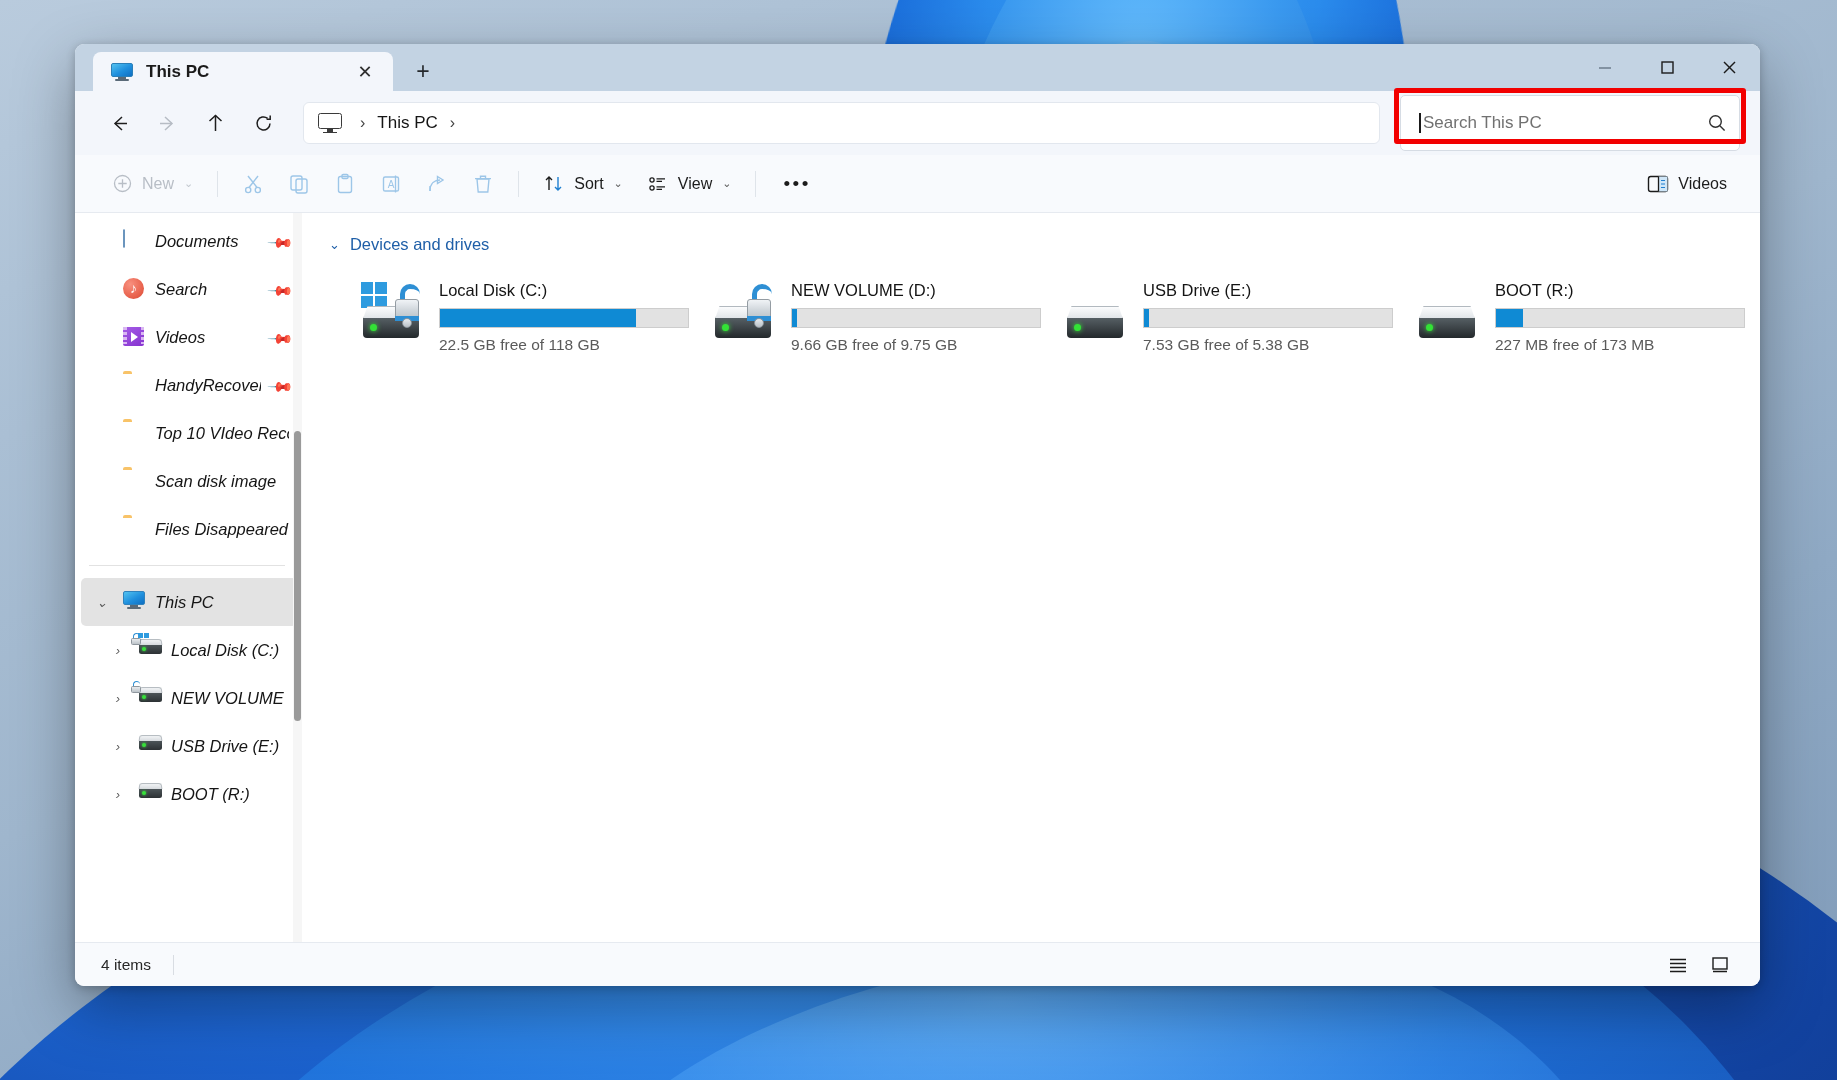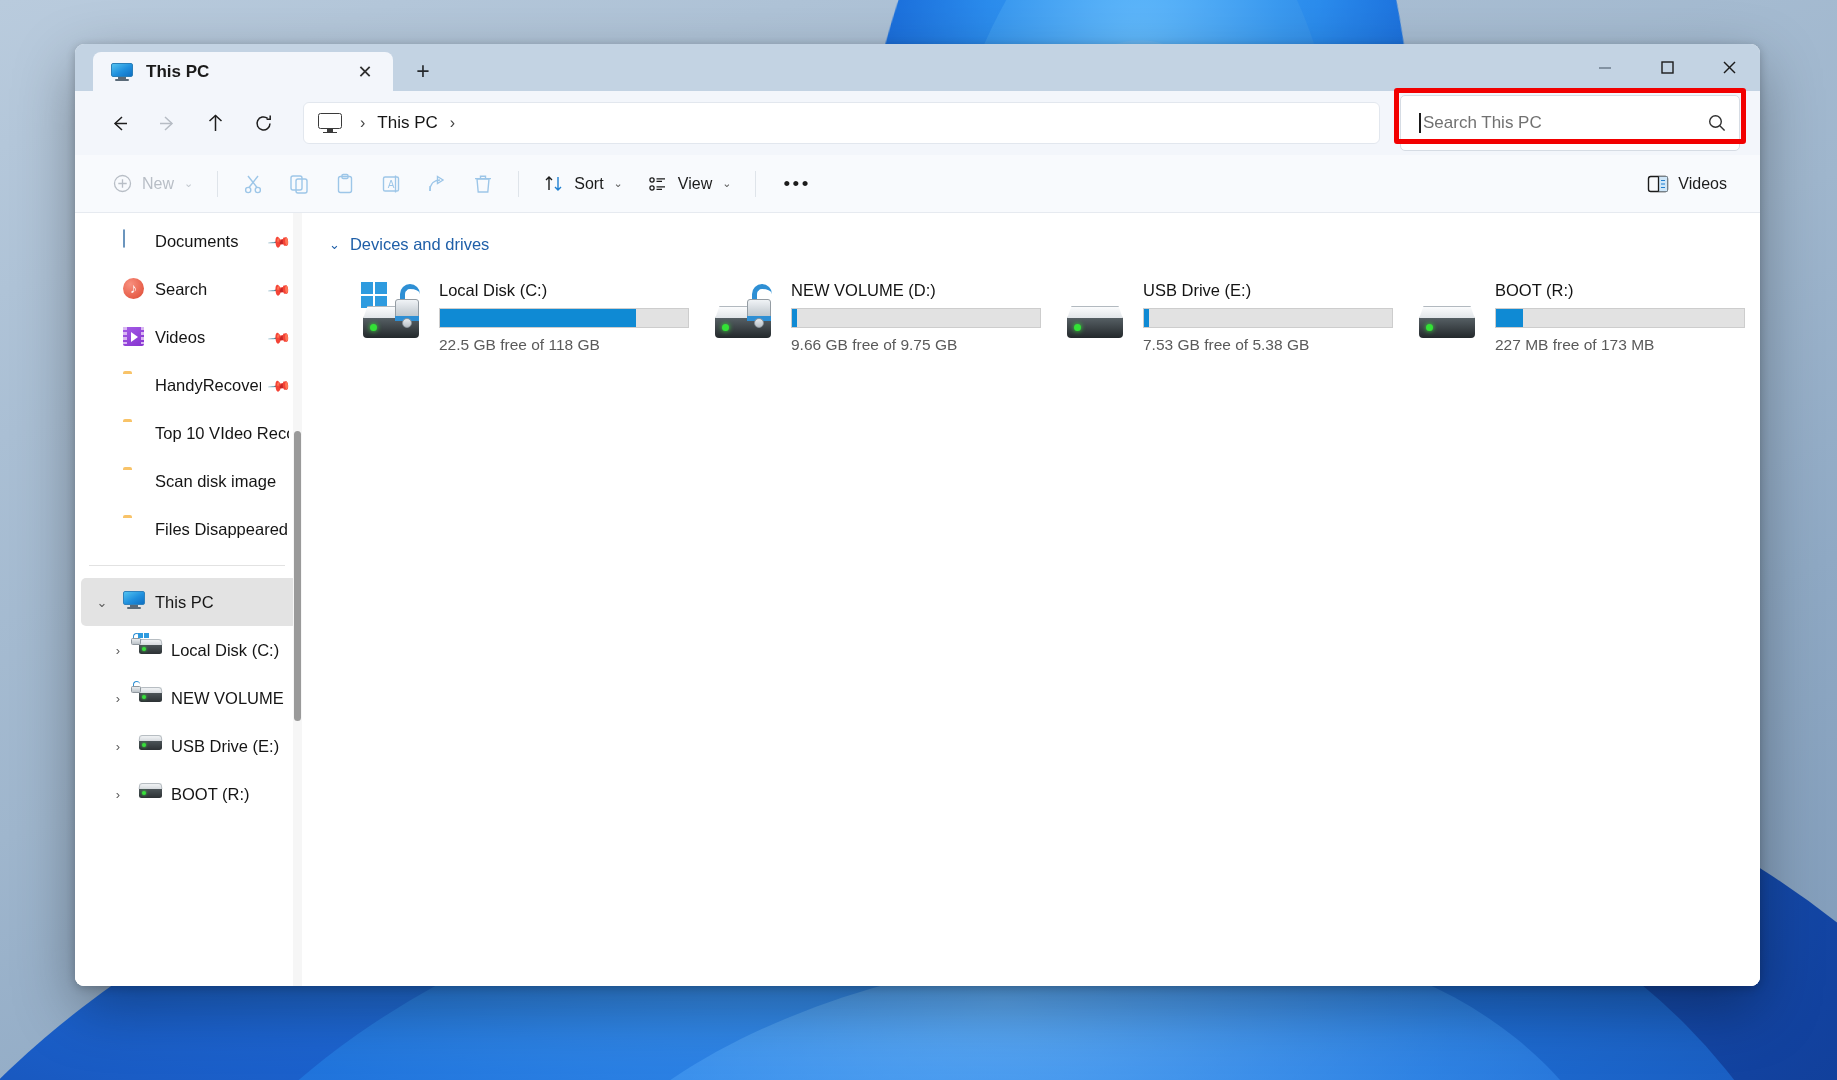--- a/index.html
+++ b/index.html
@@ -155,20 +155,21 @@
   .spacer { flex: 1; }
   .dots { letter-spacing: 2.5px; font-size: 19px; color: #1c1c1c; padding: 0 14px; }
 
   
   .body { flex: 1; display: flex; min-height: 0; background: #ffffff; }
 
   
   .navpane {
     width: 228px; background: #ffffff; position: relative; overflow: hidden; flex: 0 0 auto;
     padding-top: 4px;
+    font-style: italic;
   }
   .navrow {
     height: 48px; display: flex; align-items: center; padding-left: 10px; padding-right: 8px;
     gap: 10px; border-radius: 5px; margin: 0 6px;
   }
   .navrow.selected { background: #e3e3e3; }
   .navrow .exp {
     width: 22px; flex: 0 0 auto; text-align: center; color: #5a5a5a; font-size: 13px;
   }
   .navrow .label {
@@ -739,15 +740,35 @@
                 <div class="fill" style="width:11%"></div>
               </div>
               <div class="tile-sub">227 MB free of 173 MB</div>
             </span>
           </div>
 
         </div>
       </div>
     </div>
 
+    <div class="statusbar">
+      <span class="status-text">4 items</span>
+      <span class="status-sep"></span>
+      <span class="viewbtns">
+        <span class="viewbtn">
+          <svg width="20" height="18" viewBox="0 0 20 18">
+            <line x1="2" y1="3.5" x2="18" y2="3.5" stroke="#1b1b1b" stroke-width="1.4"></line>
+            <line x1="2" y1="7.5" x2="18" y2="7.5" stroke="#1b1b1b" stroke-width="1.4"></line>
+            <line x1="2" y1="11.5" x2="18" y2="11.5" stroke="#1b1b1b" stroke-width="1.4"></line>
+            <line x1="2" y1="15.5" x2="18" y2="15.5" stroke="#1b1b1b" stroke-width="1.4"></line>
+          </svg>
+        </span>
+        <span class="viewbtn">
+          <svg width="20" height="18" viewBox="0 0 20 18">
+            <rect x="3" y="2" width="14" height="11" fill="none" stroke="#1b1b1b" stroke-width="1.4"></rect>
+            <line x1="3" y1="15.5" x2="17" y2="15.5" stroke="#1b1b1b" stroke-width="1.4"></line>
+          </svg>
+        </span>
+      </span>
+    </div>
 
   </div>
 </div>
 
 </body></html>

